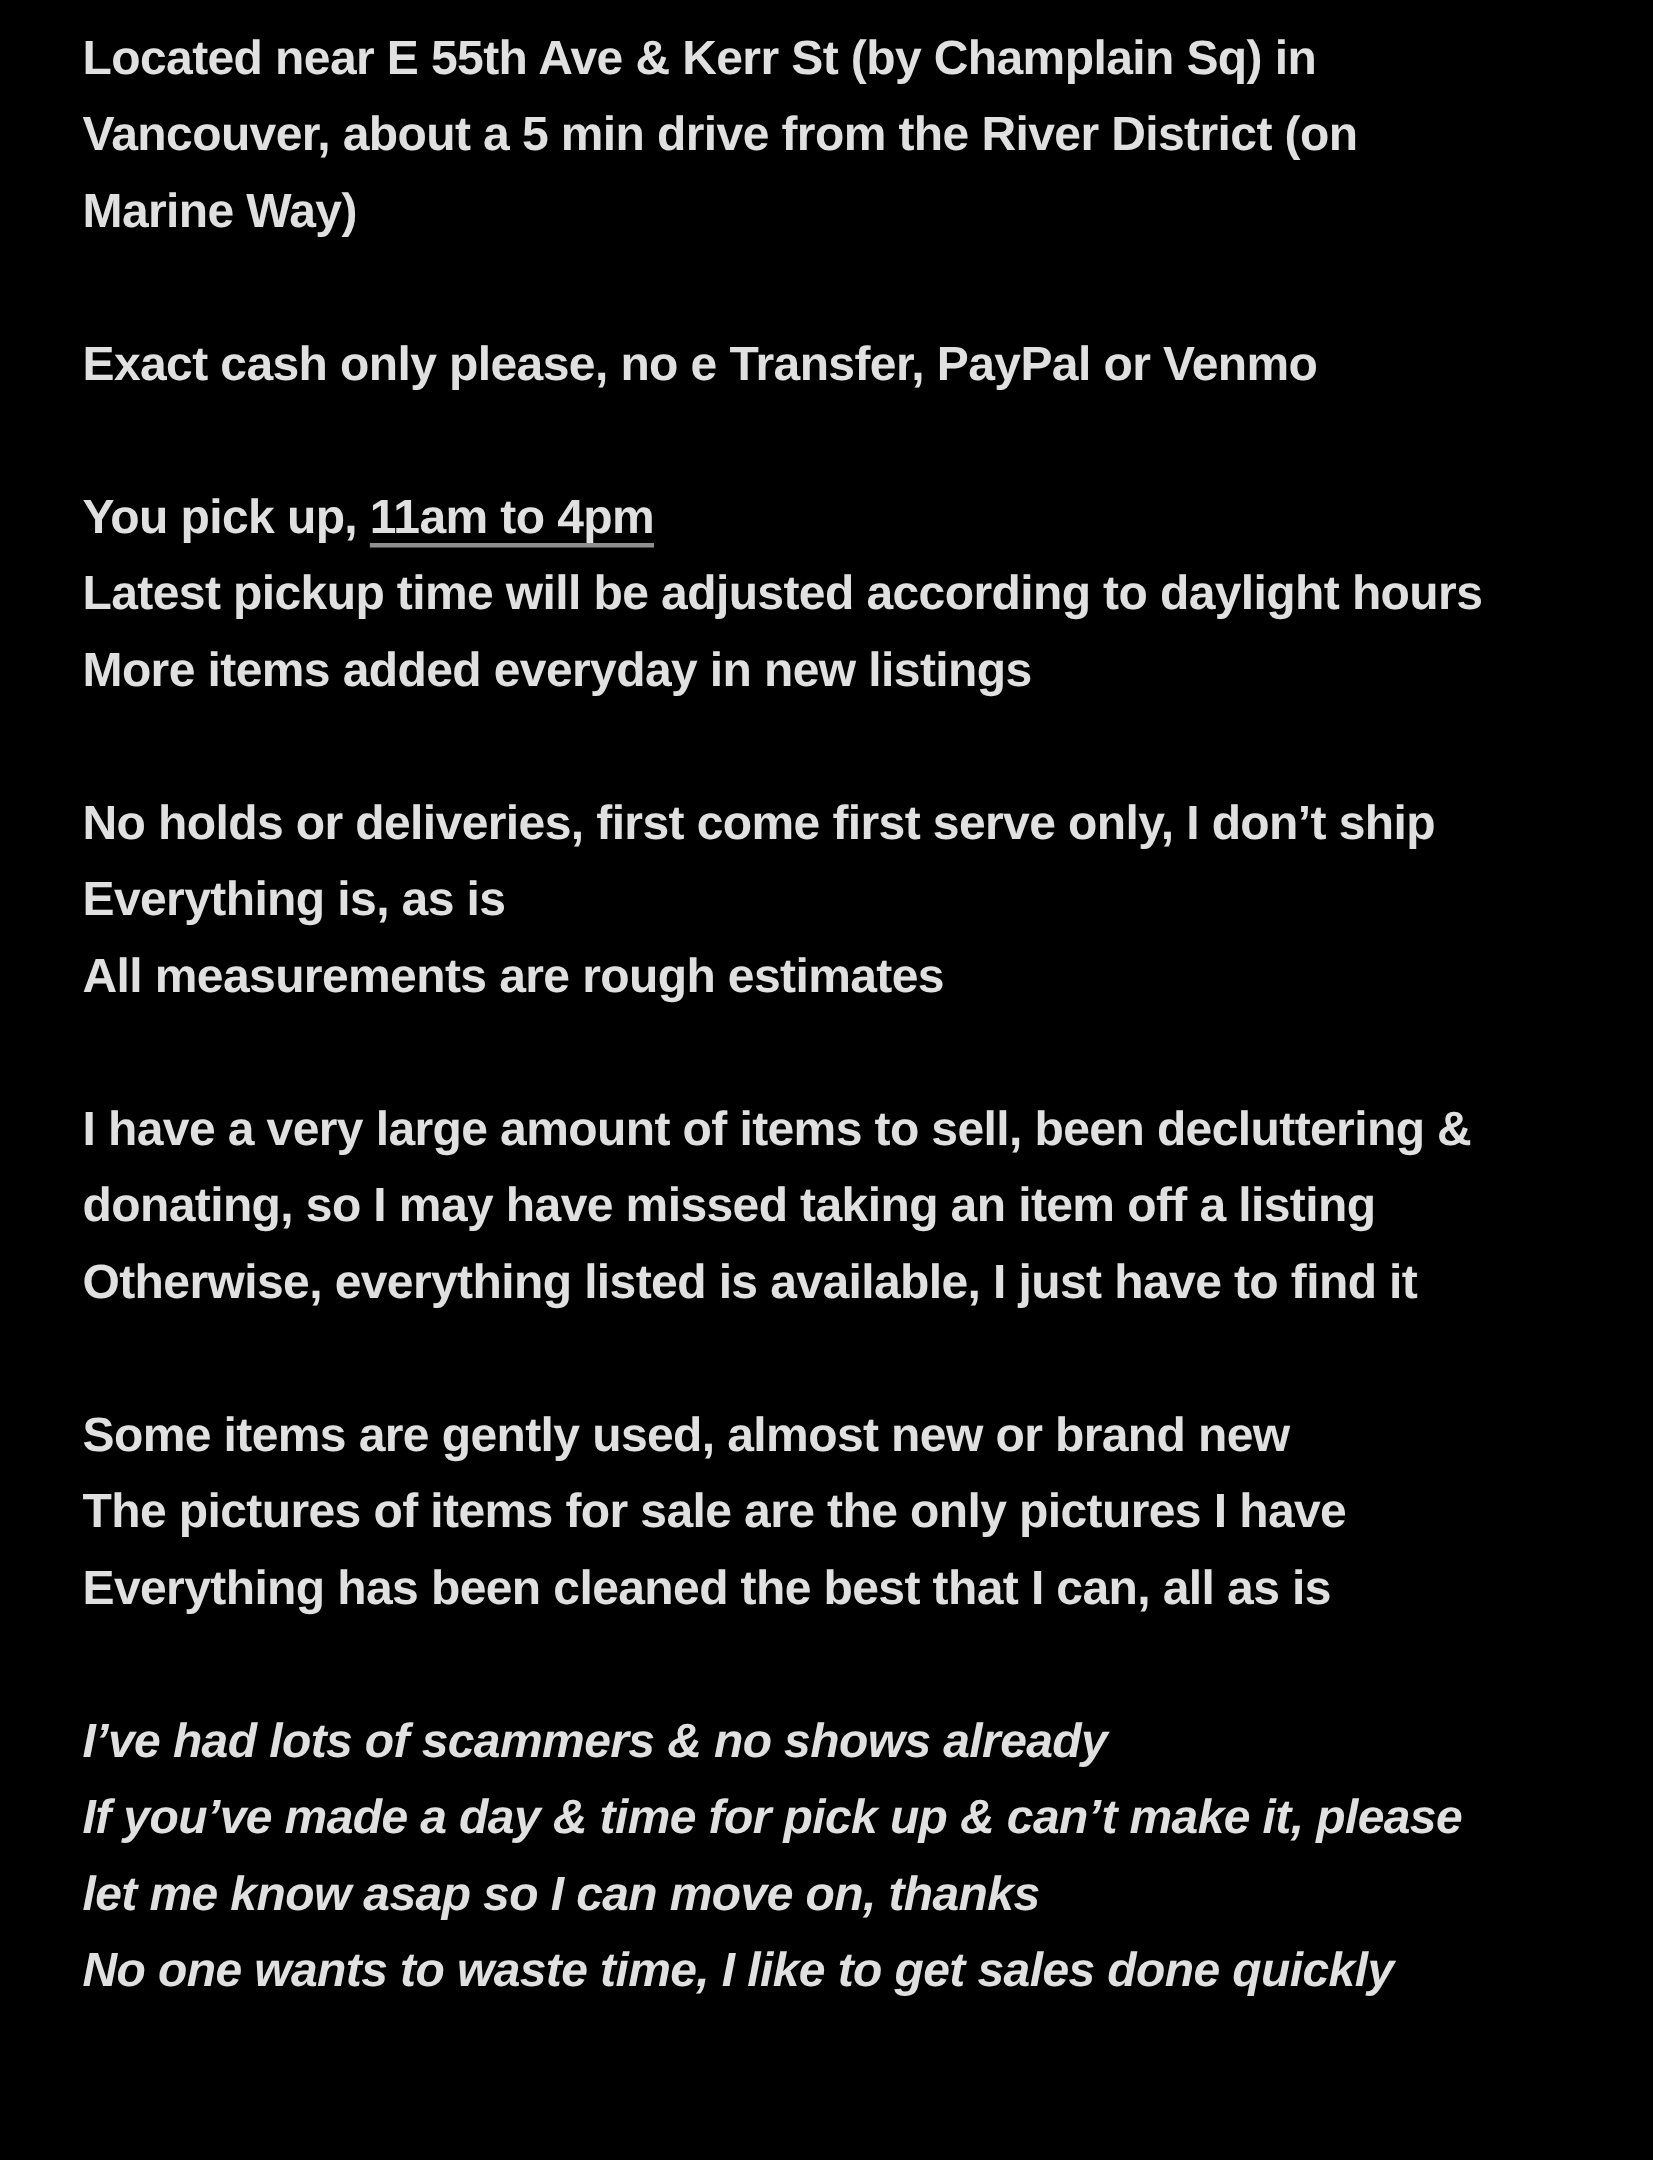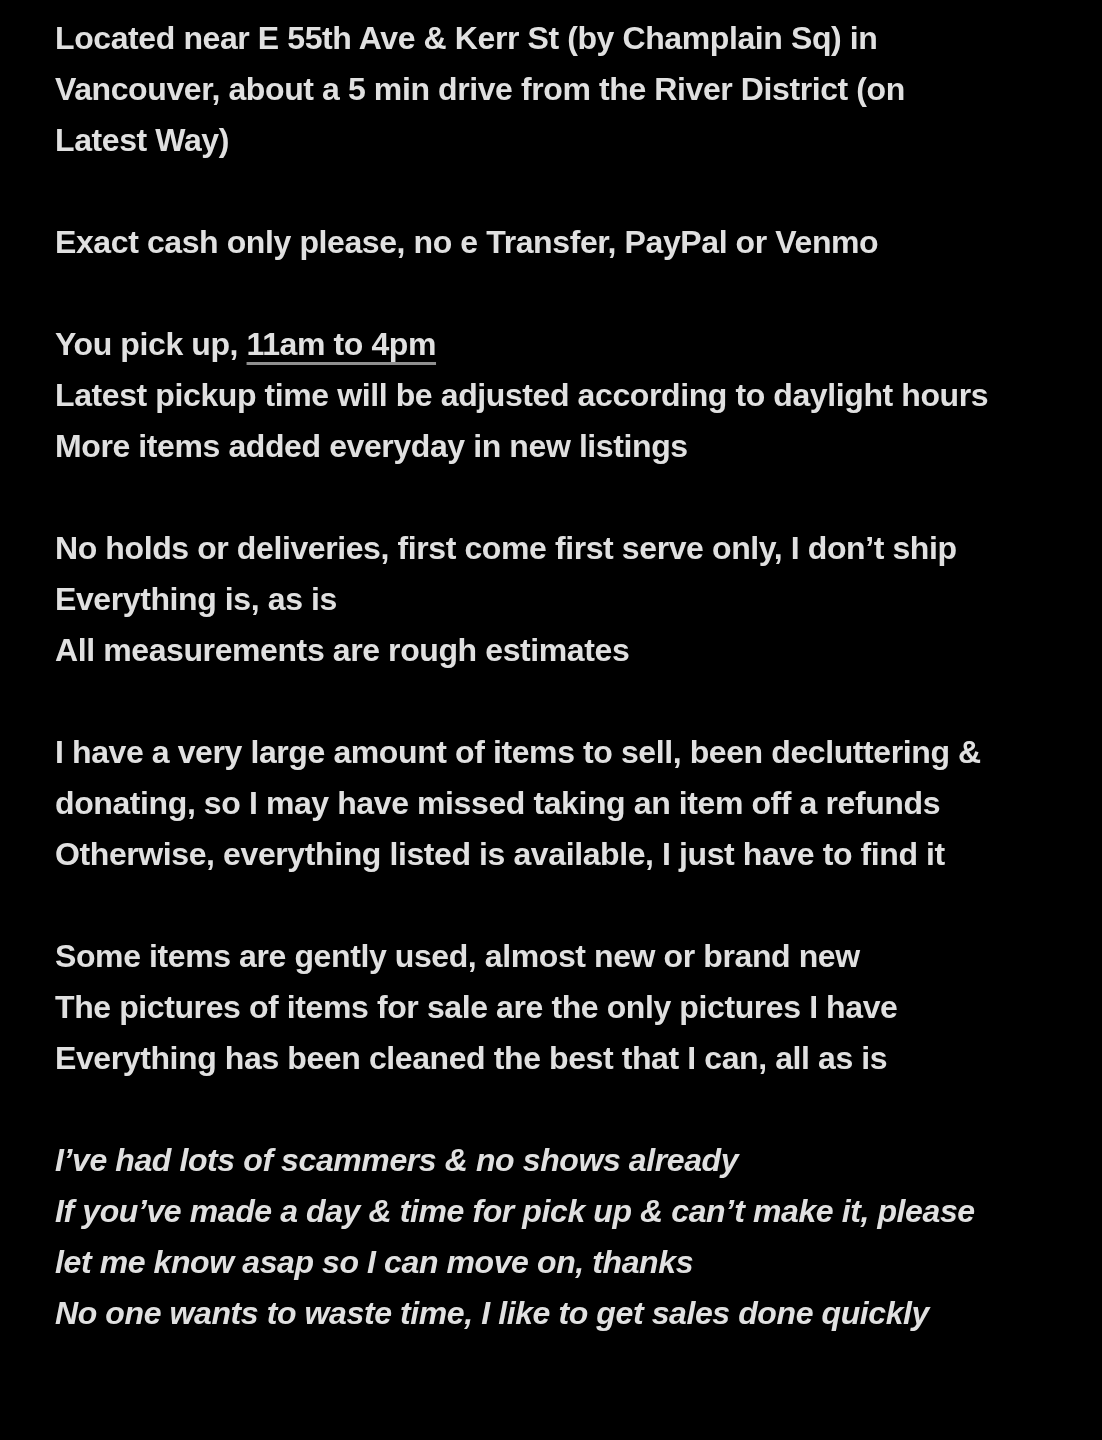--- a/index.html
+++ b/index.html
@@ -45,38 +45,38 @@
   }
 </style>
 </head>
 <body>
 
 <div class="screen">
   <div class="description" id="description">
       <div class="para">
         <div class="line"><span>Located near E 55th Ave &amp; Kerr St (by Champlain Sq) in</span></div>
         <div class="line"><span>Vancouver, about a 5 min drive from the River District (on</span></div>
-        <div class="line"><span>Latest Way)</span></div>
+        <div class="line"><span>Marine Way)</span></div>
       </div>
       <div class="para">
         <div class="line"><span>Exact cash only please, no e Transfer, PayPal or Venmo</span></div>
       </div>
       <div class="para">
         <div class="line"><span>You pick up, </span><span class="underline">11am to 4pm</span></div>
         <div class="line"><span>Latest pickup time will be adjusted according to daylight hours</span></div>
         <div class="line"><span>More items added everyday in new listings</span></div>
       </div>
       <div class="para">
         <div class="line"><span>No holds or deliveries, first come first serve only, I don’t ship</span></div>
         <div class="line"><span>Everything is, as is</span></div>
         <div class="line"><span>All measurements are rough estimates</span></div>
       </div>
       <div class="para">
         <div class="line"><span>I have a very large amount of items to sell, been decluttering &amp;</span></div>
-        <div class="line"><span>donating, so I may have missed taking an item off a refunds</span></div>
+        <div class="line"><span>donating, so I may have missed taking an item off a listing</span></div>
         <div class="line"><span>Otherwise, everything listed is available, I just have to find it</span></div>
       </div>
       <div class="para">
         <div class="line"><span>Some items are gently used, almost new or brand new</span></div>
         <div class="line"><span>The pictures of items for sale are the only pictures I have</span></div>
         <div class="line"><span>Everything has been cleaned the best that I can, all as is</span></div>
       </div>
       <div class="para">
         <div class="line"><span>I’ve had lots of scammers &amp; no shows already</span></div>
         <div class="line"><span>If you’ve made a day &amp; time for pick up &amp; can’t make it, please</span></div>

